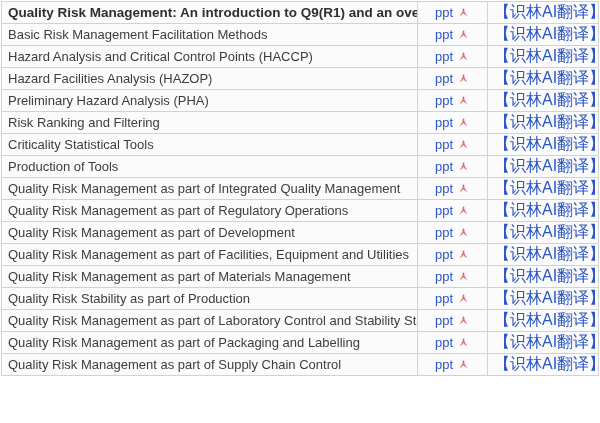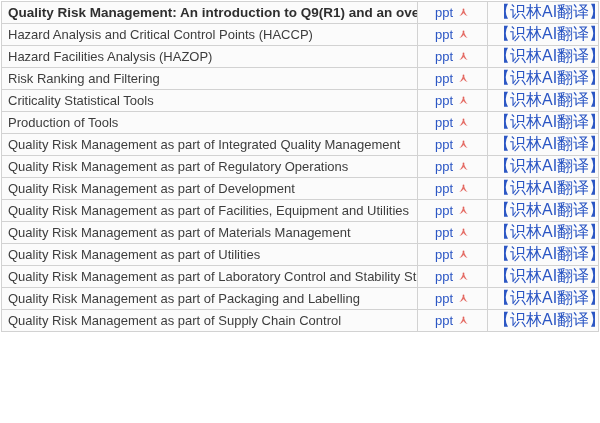--- a/index.html
+++ b/index.html
@@ -88,20 +88,37 @@
               </svg></span>
     </td>
     <td class="cn-cell">
       <a class="link">【识林AI翻译】</a><span class="pdf-ic"><svg viewBox="0 0 16 16" width="11" height="11">
                 <path fill="#e0574f" fill-opacity="0.85" d="M2 13.2 C4.6 10.6 6.6 7.2 7.3 3.2 L8.7 3.2 C9.4 7.2 11.4 10.6 14 13.2 C11.2 12.8 9.5 11.2 8 8.9 C6.5 11.2 4.8 12.8 2 13.2 Z"></path>
                 <circle cx="8" cy="3.4" r="1.3" fill="#e0574f" fill-opacity="0.85"></circle>
               </svg></span>
     </td>
   </tr>
 
+  <tr>
+    <td class="title-cell">
+      <span class="row-title">Basic Risk Management Facilitation Methods</span>
+    </td>
+    <td class="ppt-cell">
+      <a class="link">ppt</a><span class="pdf-ic"><svg viewBox="0 0 16 16" width="11" height="11">
+                <path fill="#e0574f" fill-opacity="0.85" d="M2 13.2 C4.6 10.6 6.6 7.2 7.3 3.2 L8.7 3.2 C9.4 7.2 11.4 10.6 14 13.2 C11.2 12.8 9.5 11.2 8 8.9 C6.5 11.2 4.8 12.8 2 13.2 Z"></path>
+                <circle cx="8" cy="3.4" r="1.3" fill="#e0574f" fill-opacity="0.85"></circle>
+              </svg></span>
+    </td>
+    <td class="cn-cell">
+      <a class="link">【识林AI翻译】</a><span class="pdf-ic"><svg viewBox="0 0 16 16" width="11" height="11">
+                <path fill="#e0574f" fill-opacity="0.85" d="M2 13.2 C4.6 10.6 6.6 7.2 7.3 3.2 L8.7 3.2 C9.4 7.2 11.4 10.6 14 13.2 C11.2 12.8 9.5 11.2 8 8.9 C6.5 11.2 4.8 12.8 2 13.2 Z"></path>
+                <circle cx="8" cy="3.4" r="1.3" fill="#e0574f" fill-opacity="0.85"></circle>
+              </svg></span>
+    </td>
+  </tr>
 
 
 
   <tr>
     <td class="title-cell">
       <span class="row-title">Hazard Analysis and Critical Control Points (HACCP)</span>
     </td>
     <td class="ppt-cell">
       <a class="link">ppt</a><span class="pdf-ic"><svg viewBox="0 0 16 16" width="11" height="11">
                 <path fill="#e0574f" fill-opacity="0.85" d="M2 13.2 C4.6 10.6 6.6 7.2 7.3 3.2 L8.7 3.2 C9.4 7.2 11.4 10.6 14 13.2 C11.2 12.8 9.5 11.2 8 8.9 C6.5 11.2 4.8 12.8 2 13.2 Z"></path>
@@ -127,20 +144,37 @@
               </svg></span>
     </td>
     <td class="cn-cell">
       <a class="link">【识林AI翻译】</a><span class="pdf-ic"><svg viewBox="0 0 16 16" width="11" height="11">
                 <path fill="#e0574f" fill-opacity="0.85" d="M2 13.2 C4.6 10.6 6.6 7.2 7.3 3.2 L8.7 3.2 C9.4 7.2 11.4 10.6 14 13.2 C11.2 12.8 9.5 11.2 8 8.9 C6.5 11.2 4.8 12.8 2 13.2 Z"></path>
                 <circle cx="8" cy="3.4" r="1.3" fill="#e0574f" fill-opacity="0.85"></circle>
               </svg></span>
     </td>
   </tr>
 
+  <tr>
+    <td class="title-cell">
+      <span class="row-title">Preliminary Hazard Analysis (PHA)</span>
+    </td>
+    <td class="ppt-cell">
+      <a class="link">ppt</a><span class="pdf-ic"><svg viewBox="0 0 16 16" width="11" height="11">
+                <path fill="#e0574f" fill-opacity="0.85" d="M2 13.2 C4.6 10.6 6.6 7.2 7.3 3.2 L8.7 3.2 C9.4 7.2 11.4 10.6 14 13.2 C11.2 12.8 9.5 11.2 8 8.9 C6.5 11.2 4.8 12.8 2 13.2 Z"></path>
+                <circle cx="8" cy="3.4" r="1.3" fill="#e0574f" fill-opacity="0.85"></circle>
+              </svg></span>
+    </td>
+    <td class="cn-cell">
+      <a class="link">【识林AI翻译】</a><span class="pdf-ic"><svg viewBox="0 0 16 16" width="11" height="11">
+                <path fill="#e0574f" fill-opacity="0.85" d="M2 13.2 C4.6 10.6 6.6 7.2 7.3 3.2 L8.7 3.2 C9.4 7.2 11.4 10.6 14 13.2 C11.2 12.8 9.5 11.2 8 8.9 C6.5 11.2 4.8 12.8 2 13.2 Z"></path>
+                <circle cx="8" cy="3.4" r="1.3" fill="#e0574f" fill-opacity="0.85"></circle>
+              </svg></span>
+    </td>
+  </tr>
 
   <tr>
     <td class="title-cell">
       <span class="row-title">Risk Ranking and Filtering</span>
     </td>
     <td class="ppt-cell">
       <a class="link">ppt</a><span class="pdf-ic"><svg viewBox="0 0 16 16" width="11" height="11">
                 <path fill="#e0574f" fill-opacity="0.85" d="M2 13.2 C4.6 10.6 6.6 7.2 7.3 3.2 L8.7 3.2 C9.4 7.2 11.4 10.6 14 13.2 C11.2 12.8 9.5 11.2 8 8.9 C6.5 11.2 4.8 12.8 2 13.2 Z"></path>
                 <circle cx="8" cy="3.4" r="1.3" fill="#e0574f" fill-opacity="0.85"></circle>
               </svg></span>
@@ -274,21 +308,21 @@
     <td class="cn-cell">
       <a class="link">【识林AI翻译】</a><span class="pdf-ic"><svg viewBox="0 0 16 16" width="11" height="11">
                 <path fill="#e0574f" fill-opacity="0.85" d="M2 13.2 C4.6 10.6 6.6 7.2 7.3 3.2 L8.7 3.2 C9.4 7.2 11.4 10.6 14 13.2 C11.2 12.8 9.5 11.2 8 8.9 C6.5 11.2 4.8 12.8 2 13.2 Z"></path>
                 <circle cx="8" cy="3.4" r="1.3" fill="#e0574f" fill-opacity="0.85"></circle>
               </svg></span>
     </td>
   </tr>
 
   <tr>
     <td class="title-cell">
-      <span class="row-title">Quality Risk Management as part of Utilities</span>
+      <span class="row-title">Quality Risk Stability as part of Production</span>
     </td>
     <td class="ppt-cell">
       <a class="link">ppt</a><span class="pdf-ic"><svg viewBox="0 0 16 16" width="11" height="11">
                 <path fill="#e0574f" fill-opacity="0.85" d="M2 13.2 C4.6 10.6 6.6 7.2 7.3 3.2 L8.7 3.2 C9.4 7.2 11.4 10.6 14 13.2 C11.2 12.8 9.5 11.2 8 8.9 C6.5 11.2 4.8 12.8 2 13.2 Z"></path>
                 <circle cx="8" cy="3.4" r="1.3" fill="#e0574f" fill-opacity="0.85"></circle>
               </svg></span>
     </td>
     <td class="cn-cell">
       <a class="link">【识林AI翻译】</a><span class="pdf-ic"><svg viewBox="0 0 16 16" width="11" height="11">
                 <path fill="#e0574f" fill-opacity="0.85" d="M2 13.2 C4.6 10.6 6.6 7.2 7.3 3.2 L8.7 3.2 C9.4 7.2 11.4 10.6 14 13.2 C11.2 12.8 9.5 11.2 8 8.9 C6.5 11.2 4.8 12.8 2 13.2 Z"></path>

